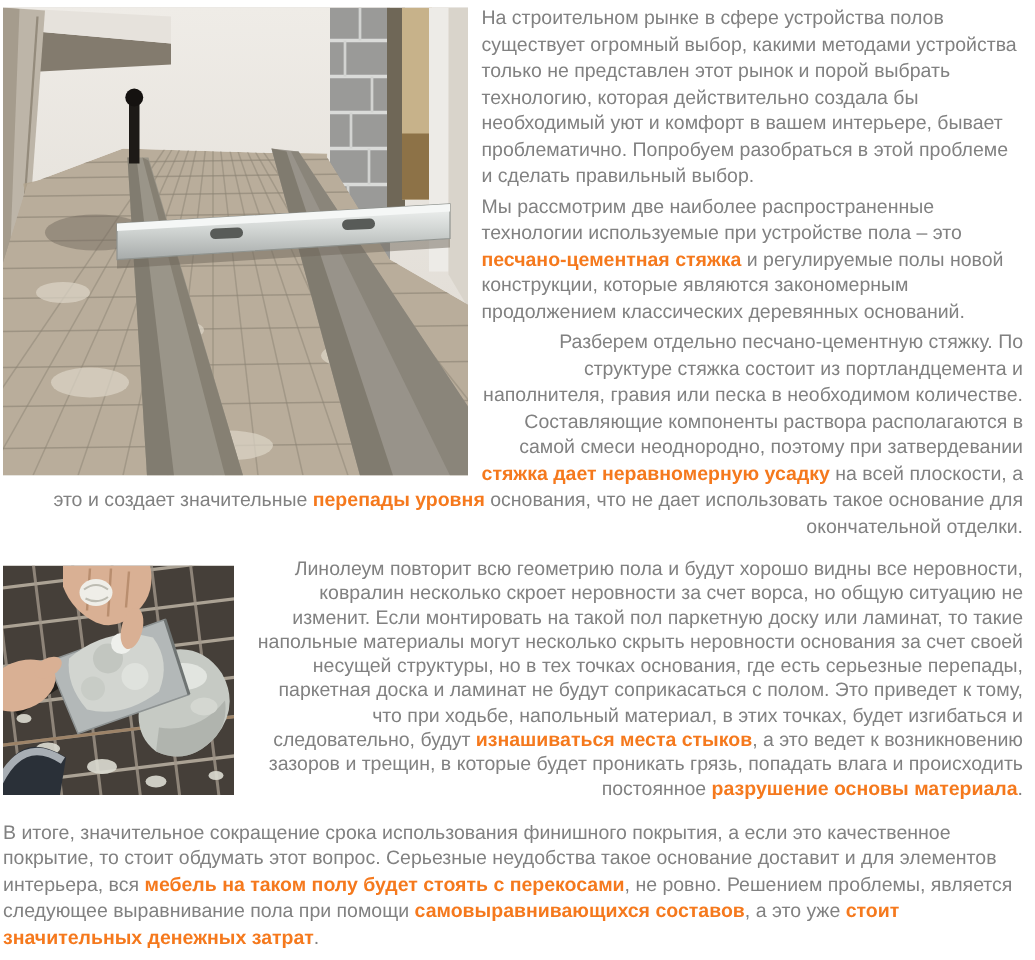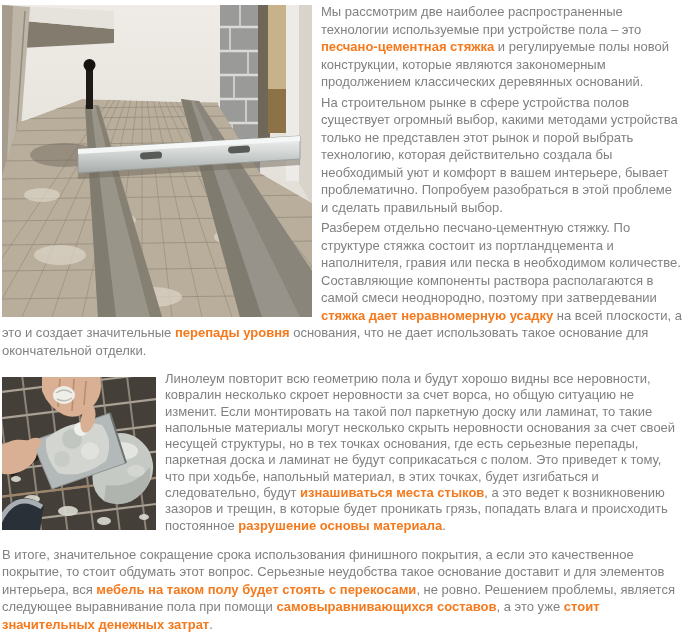--- a/index.html
+++ b/index.html
@@ -9,21 +9,21 @@
     width: 690px; height: 640px;
     overflow: hidden;
     padding: 3px 8px 0 2px;
     background: var(--bg, #fff);
     font-family: "Liberation Sans", "DejaVu Sans", sans-serif;
     font-size: 13px;
     line-height: 17.5px;
     color: var(--body, #818181);
   }
   p.para { margin: 0 0 3px 0; text-align: left; }
-  p.para.gap { margin-bottom: 12px; }
+  p.para.gap { margin-bottom: 12px; text-align: right; }
   .em { color: var(--accent, #f5791d); font-weight: bold; }
   figure.photo {
     float: left;
     overflow: hidden;
     background: #d8d4cc;
   }
   .fig1 { width: 310px; height: 312px; margin: 2px 9px 4px 0; }
   .fig2 { width: 154px; height: 153px; margin: 6px 9px 4px 0; }
   figure.photo svg { display: block; width: 100%; height: 100%; }
   .block2 { clear: both; }
@@ -148,22 +148,22 @@
         <g>
           <polygon points="76,168 298,154 298,160 76,174" fill="#6f685c" opacity="0.5"></polygon>
           <polygon points="76,144 298,131 298,154 76,168" fill="url(#bar)" stroke="#8f938f" stroke-width="0.8"></polygon>
           <polygon points="76,144 298,131 298,136 76,149" fill="#f5f7f6"></polygon>
           <rect x="138" y="147" width="22" height="7" rx="3.5" fill="#585b58" transform="rotate(-3 149 150)"></rect>
           <rect x="226" y="141" width="22" height="7" rx="3.5" fill="#585b58" transform="rotate(-3 237 144)"></rect>
         </g>
       </svg>
     </figure>
 
+    <p class="para"><span class="tx">На строительном рынке в сфере устройства полов существует огромный выбор, какими методами устройства только не представлен этот рынок и порой выбрать технологию, которая действительно создала бы необходимый уют и комфорт в вашем интерьере, бывает проблематично. Попробуем разобраться в этой проблеме и сделать правильный выбор.</span></p>
     <p class="para"><span class="tx">Мы рассмотрим две наиболее распространенные технологии используемые при устройстве пола – это </span><span class="em">песчано-цементная стяжка</span><span class="tx"> и регулируемые полы новой конструкции, которые являются закономерным продолжением классических деревянных оснований.</span></p>
-    <p class="para"><span class="tx">На строительном рынке в сфере устройства полов существует огромный выбор, какими методами устройства только не представлен этот рынок и порой выбрать технологию, которая действительно создала бы необходимый уют и комфорт в вашем интерьере, бывает проблематично. Попробуем разобраться в этой проблеме и сделать правильный выбор.</span></p>
     <p class="para gap"><span class="tx">Разберем отдельно песчано-цементную стяжку. По структуре стяжка состоит из портландцемента и наполнителя, гравия или песка в необходимом количестве. Составляющие компоненты раствора располагаются в самой смеси неоднородно, поэтому при затвердевании </span><span class="em">стяжка дает неравномерную усадку</span><span class="tx"> на всей плоскости, а это и создает значительные </span><span class="em">перепады уровня</span><span class="tx"> основания, что не дает использовать такое основание для окончательной отделки.</span></p>
   </section>
 
   <section class="block2">
 
     <figure class="photo fig2">
       <svg viewBox="0 0 154 153" preserveAspectRatio="none">
         <rect width="154" height="153" fill="#453f39"></rect>
         <g transform="rotate(-7 77 76)">
           <g stroke="#b6ad9f" stroke-width="2.2" opacity="0.9">

